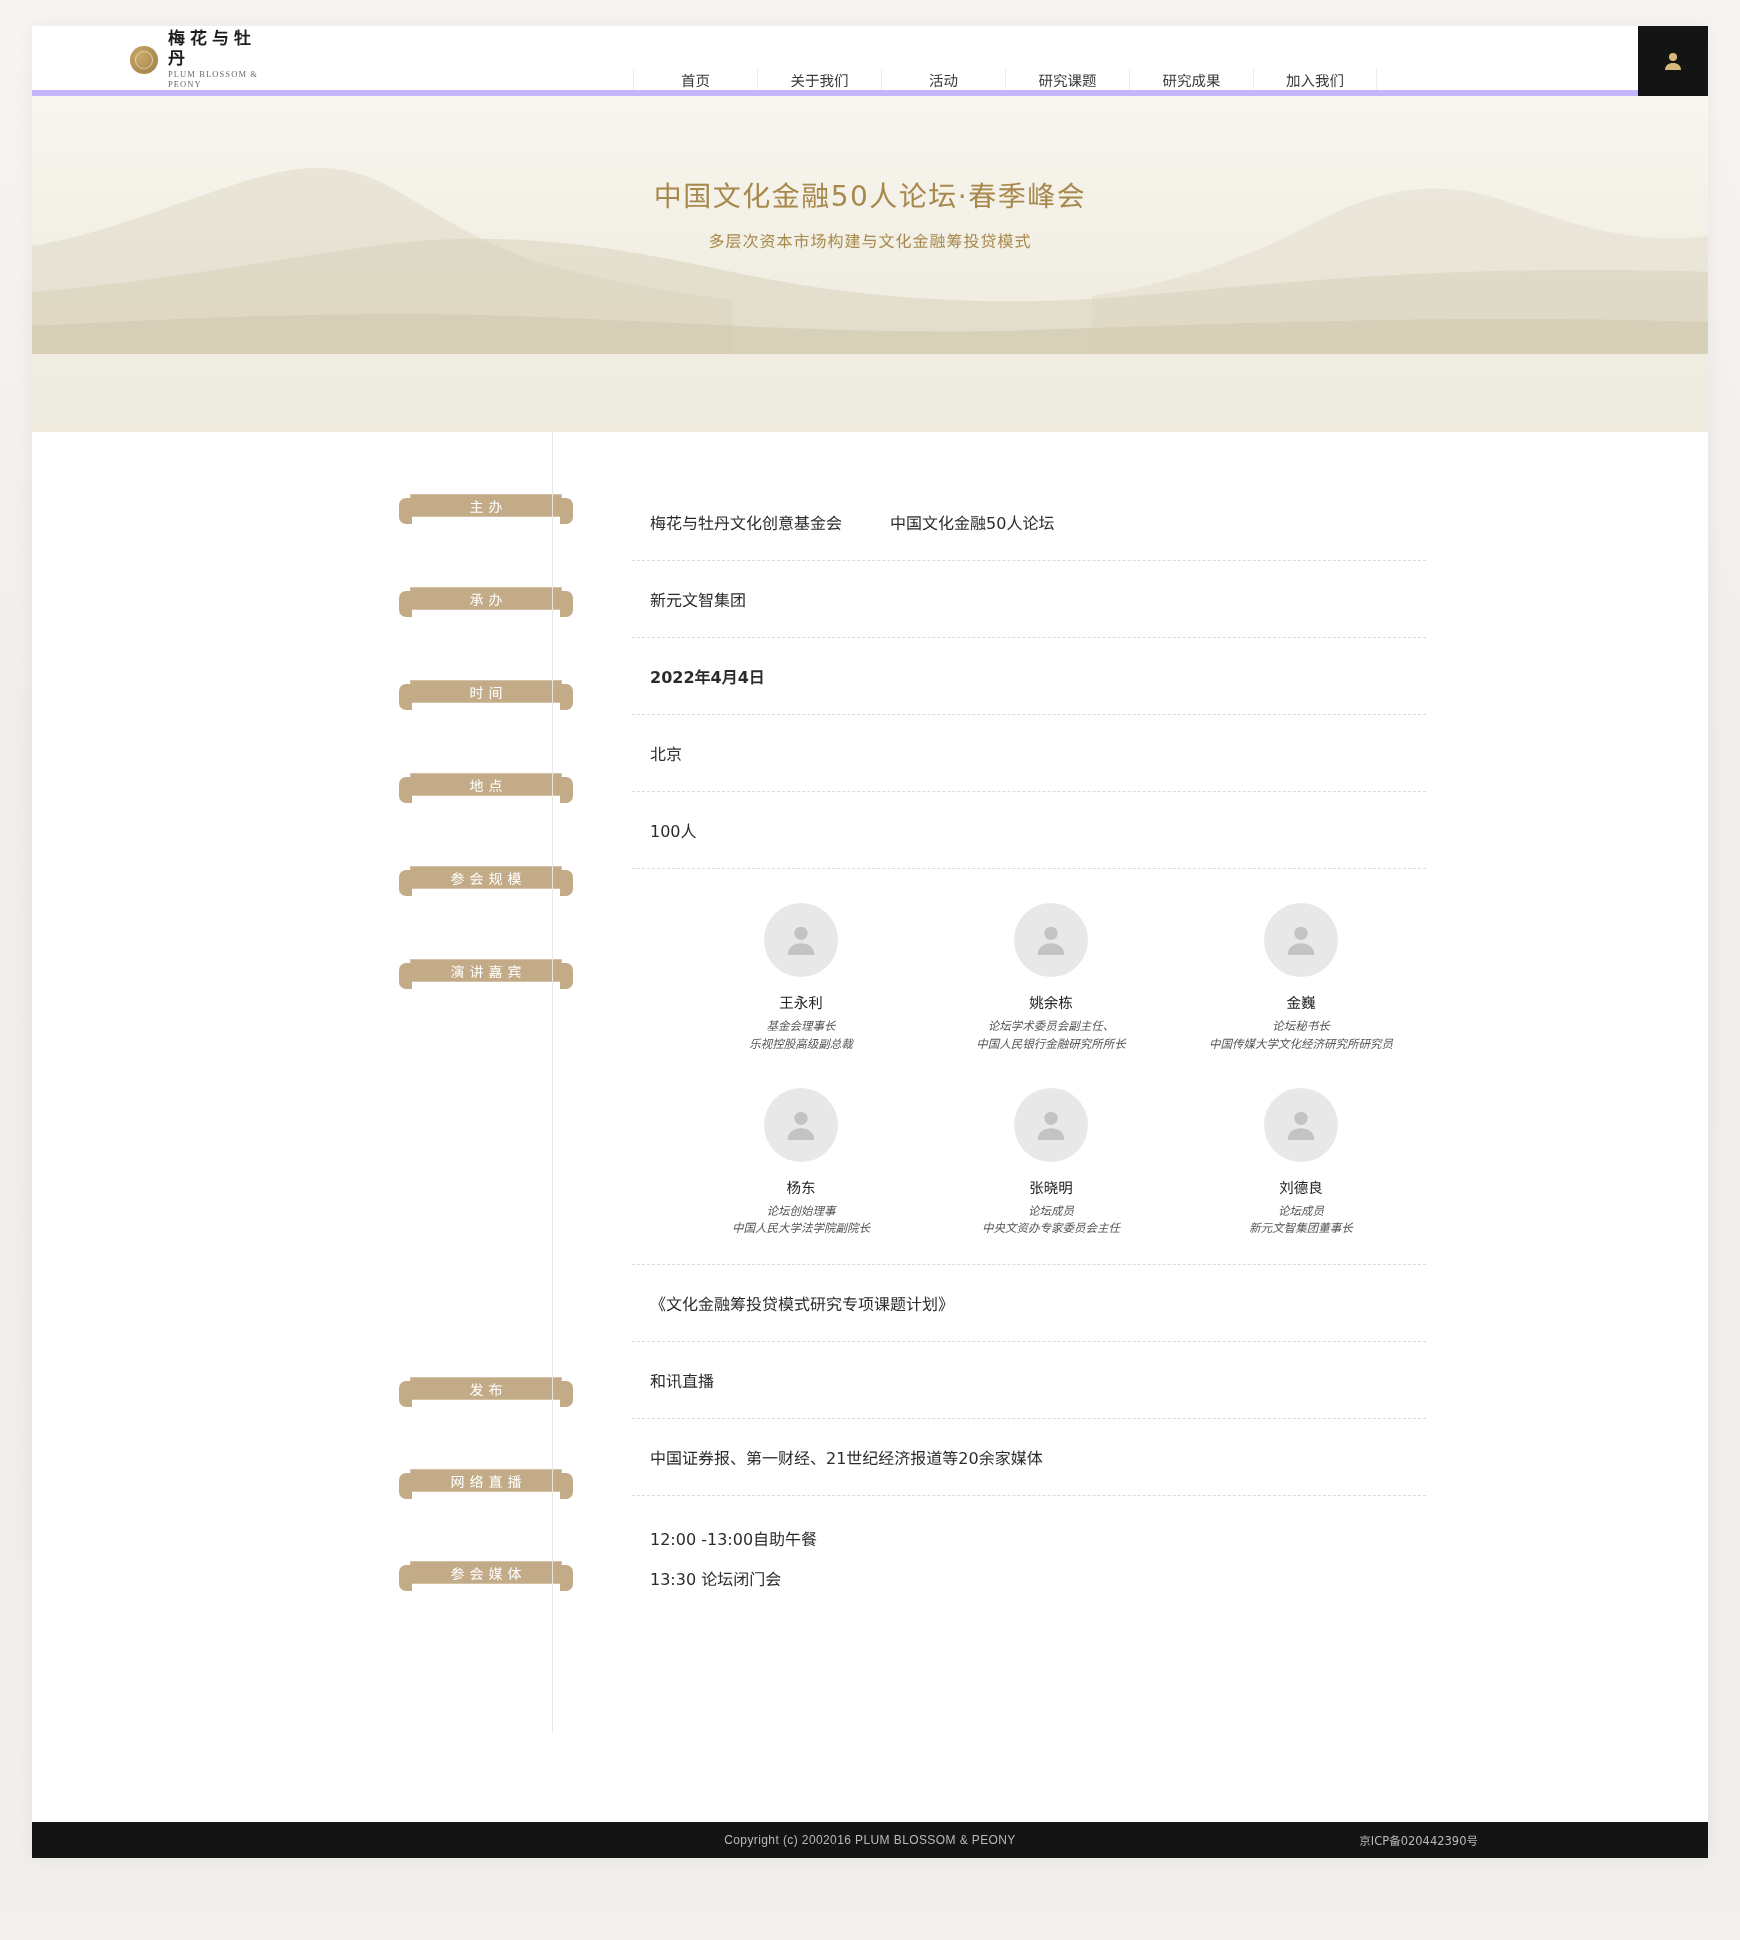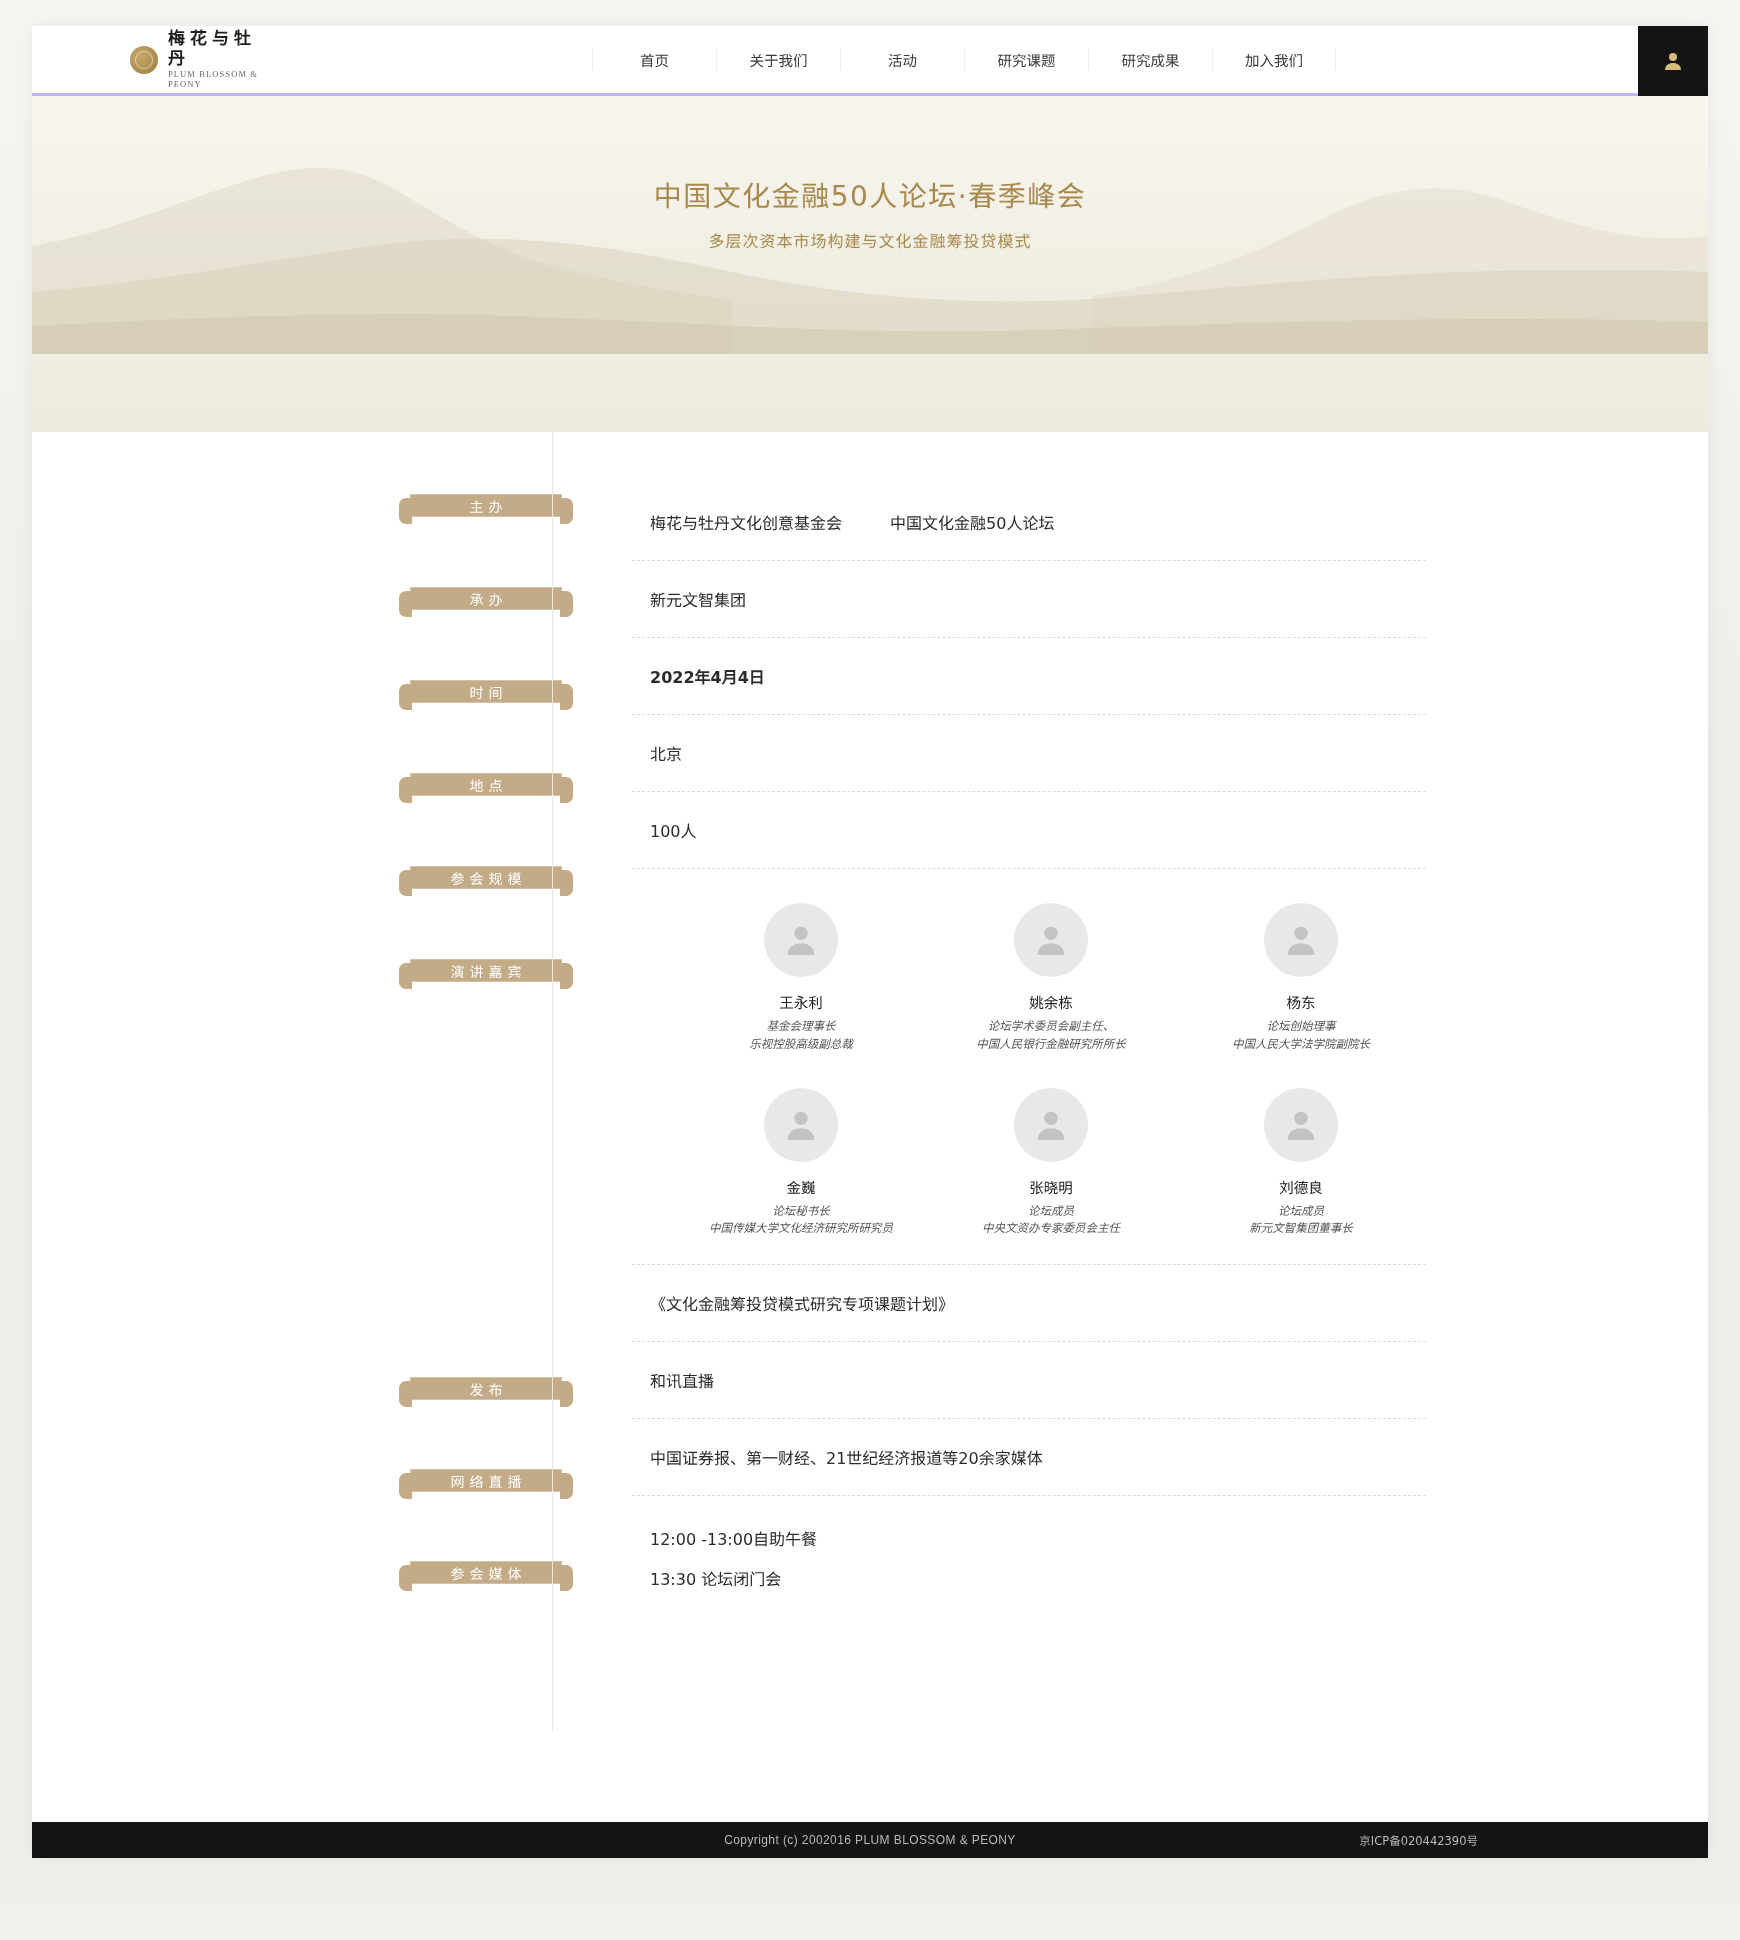--- a/index.html
+++ b/index.html
@@ -18,23 +18,24 @@
     margin: 0 auto;
     background: #ffffff;
     box-shadow: 0 0 18px rgba(0,0,0,0.06);
     position: relative;
   }
 
   
   .header {
     height: 70px;
     display: flex;
-    align-items: center;
-    border-bottom: 3px solid #c4b5fd;
-    position: relative;
+    align-items: flex-end;
+    border-bottom: 6px solid #c4b5fd;
+    position: relative;
+    gap: 41px;
   }
   .logo-wrap {
     width: 240px;
     display: flex;
     align-items: center;
     padding-left: 98px;
     gap: 10px;
   }
   .logo-mark {
     width: 28px; height: 28px; border-radius: 50%;
@@ -375,35 +376,35 @@
             <div class="sp-title">中国人民银行金融研究所所长</div>
           </div>
 
           <div class="speaker">
             <div class="avatar">
               <svg viewBox="0 0 24 24">
                   <circle cx="12" cy="8" r="4"></circle>
                   <path d="M4 21c0-4.4 3.6-7 8-7s8 2.6 8 7z"></path>
                 </svg>
             </div>
+            <div class="sp-name">金巍</div>
+            <div class="sp-title">论坛秘书长</div>
+            <div class="sp-title">中国传媒大学文化经济研究所研究员</div>
+          </div>
+
+          <div class="speaker">
+            <div class="avatar">
+              <svg viewBox="0 0 24 24">
+                  <circle cx="12" cy="8" r="4"></circle>
+                  <path d="M4 21c0-4.4 3.6-7 8-7s8 2.6 8 7z"></path>
+                </svg>
+            </div>
             <div class="sp-name">杨东</div>
             <div class="sp-title">论坛创始理事</div>
             <div class="sp-title">中国人民大学法学院副院长</div>
-          </div>
-
-          <div class="speaker">
-            <div class="avatar">
-              <svg viewBox="0 0 24 24">
-                  <circle cx="12" cy="8" r="4"></circle>
-                  <path d="M4 21c0-4.4 3.6-7 8-7s8 2.6 8 7z"></path>
-                </svg>
-            </div>
-            <div class="sp-name">金巍</div>
-            <div class="sp-title">论坛秘书长</div>
-            <div class="sp-title">中国传媒大学文化经济研究所研究员</div>
           </div>
 
           <div class="speaker">
             <div class="avatar">
               <svg viewBox="0 0 24 24">
                   <circle cx="12" cy="8" r="4"></circle>
                   <path d="M4 21c0-4.4 3.6-7 8-7s8 2.6 8 7z"></path>
                 </svg>
             </div>
             <div class="sp-name">张晓明</div>

